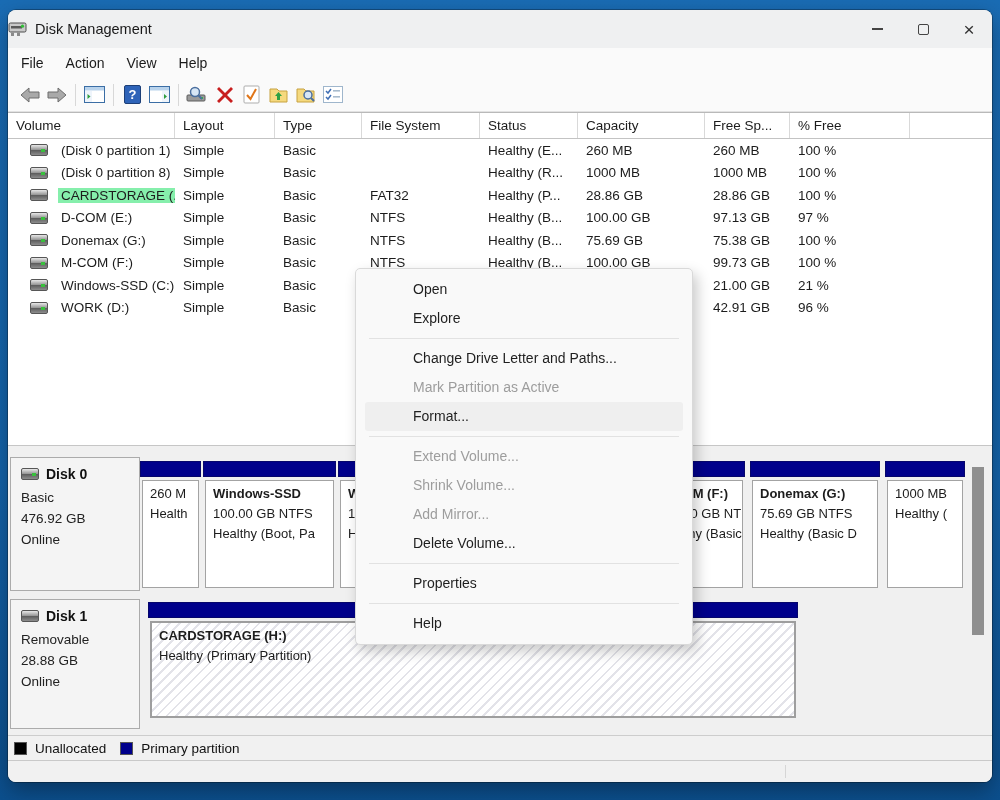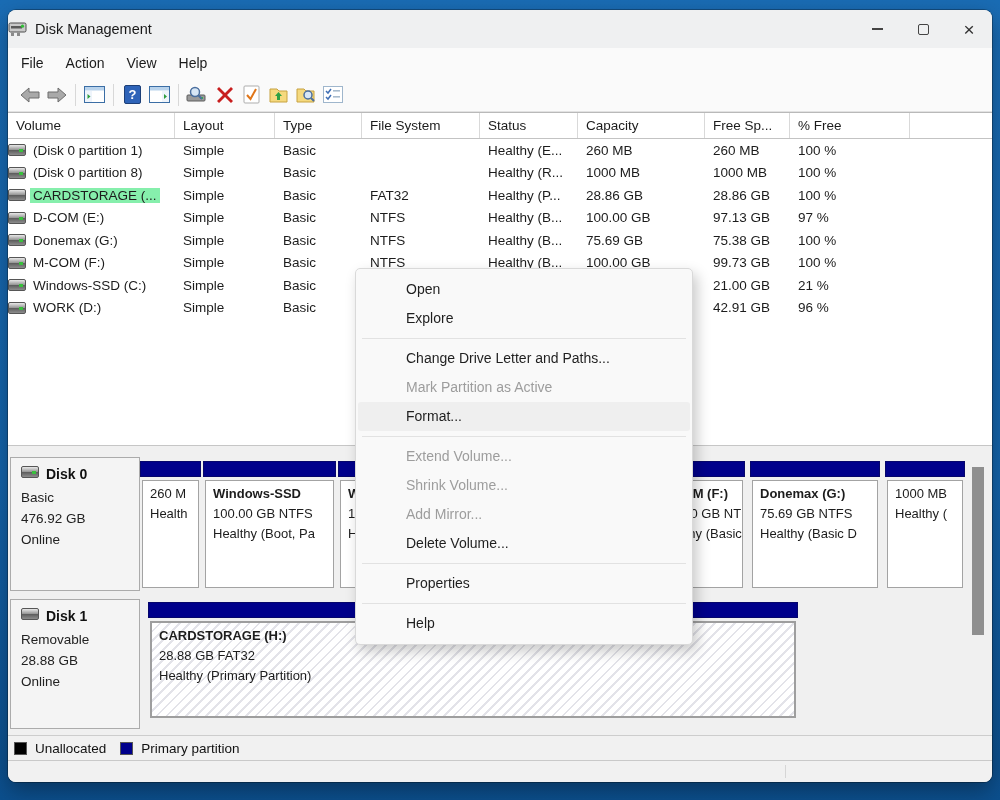--- a/index.html
+++ b/index.html
@@ -37,38 +37,38 @@
   
   .list { position:absolute; left:0; top:102px; right:0; height:334px;
     background:#ffffff; border-top:1px solid #b9b9b9; border-bottom:1px solid #c6c6c6; }
   .grid-cols { display:grid;
     grid-template-columns:167px 100px 87px 118px 98px 127px 85px 120px 1fr; }
   .vheader { height:26px; border-bottom:1px solid #c3c3c3; background:#ffffff; }
   .vheader .hcell { font-size:13.5px; color:#1c1c1c; line-height:25px; padding-left:8px;
     border-right:1px solid #d9d9d9; overflow:hidden; white-space:nowrap; }
   .vrow { height:22.5px; align-items:center; }
   .vcell { font-size:13.5px; color:#1c1c1c; padding-left:8px; white-space:nowrap; overflow:hidden; }
-  .vol-cell { display:flex; align-items:center; padding-left:0; gap:4px; }
+  .vol-cell { display:flex; align-items:center; padding-left:22px; gap:10px; }
   .vol-name { padding:0 3px; }
   .vol-name.sel { background:#86efac; }
   .hdicon { flex:0 0 auto; width:18px; height:12px; position:relative;
     background:linear-gradient(180deg,#e8e8e8 0%,#9a9a9a 45%,#5f5f5f 55%,#8d8d8d 100%);
     border:1px solid #565656; border-radius:2px; }
   .hdicon::after { content:""; position:absolute; right:2px; top:4px; width:4px; height:3px;
     background:#38c03c; }
   .hdicon.noled::after { display:none; }
 
   
   .gpane { position:absolute; left:0; top:438px; right:0; height:287px; background:#f0f0f0; }
 
   .dlabel { position:absolute; width:130px; background:#f4f4f4;
     border:1px solid #ababab; padding:8px 8px 0 10px; }
   .dlabel0 { left:2px; top:447px; height:134px; }
   .dlabel1 { left:2px; top:589px; height:130px; }
-  .dname { display:flex; gap:7px; font-size:14px; font-weight:bold; color:#111; margin-bottom:5px; }
+  .dname { display:flex; align-items:center; gap:7px; font-size:14px; font-weight:bold; color:#111; margin-bottom:5px; }
   .dline { font-size:13.5px; color:#222; line-height:21px; }
 
   .strip { position:absolute; left:0; right:0; }
   .strip0 { top:451px; height:128px; }
   .strip1 { top:592px; height:117px; }
   .part { position:absolute; top:0; bottom:0; }
   .pbar { height:16px; background:#00008b; border:1px solid #06066b; }
   .pbody { position:absolute; left:2px; right:2px; top:19px; bottom:1px;
     background:#ffffff; border:1px solid #a3a3a3; padding:3px 7px; overflow:hidden; }
   .pline { font-size:13px; color:#1c1c1c; line-height:20px; white-space:nowrap; }
@@ -84,21 +84,21 @@
     border-top:1px solid #cdcdcd; border-bottom:1px solid #c9c9c9;
     display:flex; align-items:center; padding-left:6px; gap:14px; }
   .leg-item { display:flex; align-items:center; gap:8px; font-size:13.5px; color:#111; }
   .swatch { width:13px; height:13px; border:1px solid #555; }
   .statusbar { position:absolute; left:0; top:751px; right:0; bottom:0; background:#f1f1f1; }
   .status-div { position:absolute; left:777px; top:4px; bottom:4px; width:1px; background:#d6d6d6; }
 
   
   .cmenu { position:fixed; left:355px; top:268px; width:338px; z-index:50;
     background:#f9f9f9; border:1px solid #d9d9d9; border-radius:5px;
-    box-shadow:4px 6px 14px rgba(0,0,0,.22); padding:6px 0; }
+    box-shadow:4px 6px 14px rgba(0,0,0,.22); padding:6px 7px; }
   .cm-item { height:29px; line-height:29px; font-size:14px; color:#1f1f1f;
     padding-left:48px; margin:0 2px; border-radius:3px; white-space:nowrap; }
   .cm-item.disabled { color:#9d9d9d; }
   .cm-item.highlight { background:#efefef; }
   .cm-item.sep { height:11px; padding:0; margin:0 6px; position:relative; }
   .cm-item.sep::after { content:""; position:absolute; left:0; right:0; top:5px; height:1px; background:#e2e2e2; }
 </style>
 </head>
 <body>
 
@@ -421,21 +421,20 @@
       </div>
       <div class="dline">Removable</div>
       <div class="dline">28.88 GB</div>
       <div class="dline">Online</div>
     </div>
     <div class="strip strip1">
       <div class="part" style="left:140px;width:650px;">
         <div class="pbar"></div>
         <div class="pbody hatch">
           <div class="pline pname">CARDSTORAGE  (H:)</div>
-          <div class="pline">28.88 GB FAT32</div>
           <div class="pline">Healthy (Primary Partition)</div>
         </div>
       </div>
     </div>
 
     <div class="vscroll">
       <div class="vthumb"></div>
     </div>
 
     <div class="legend">

